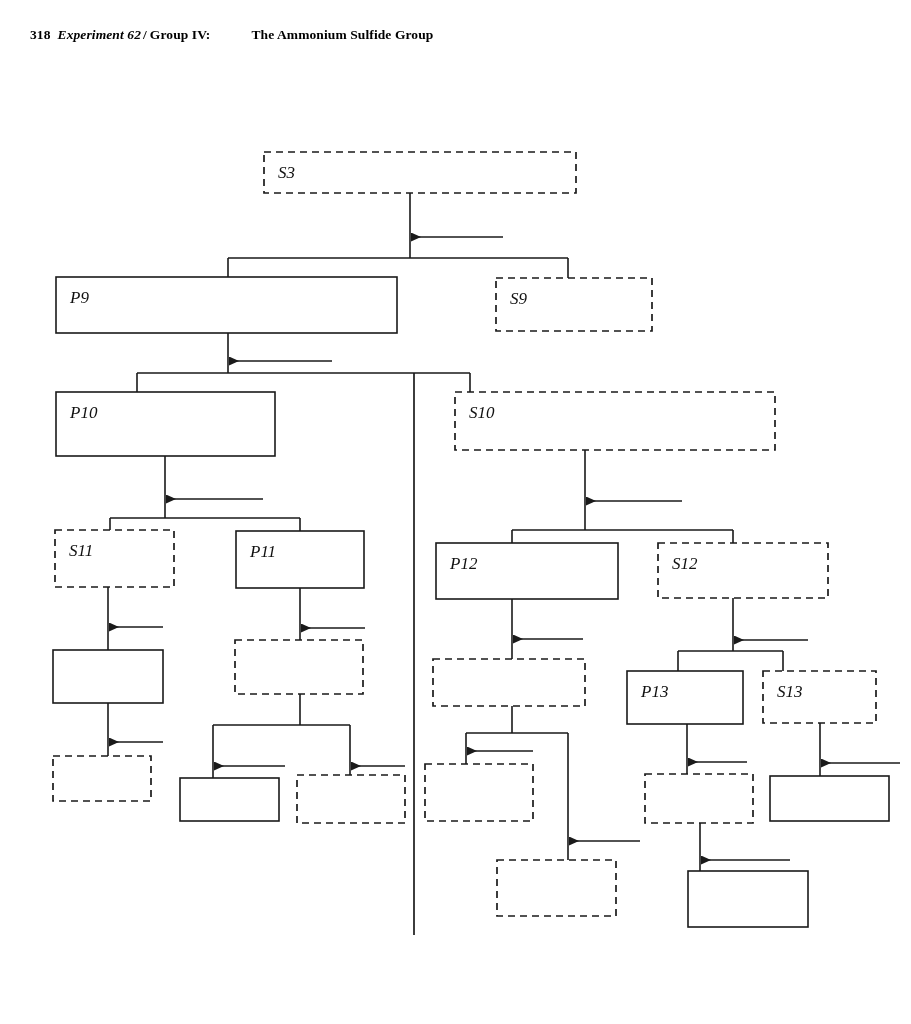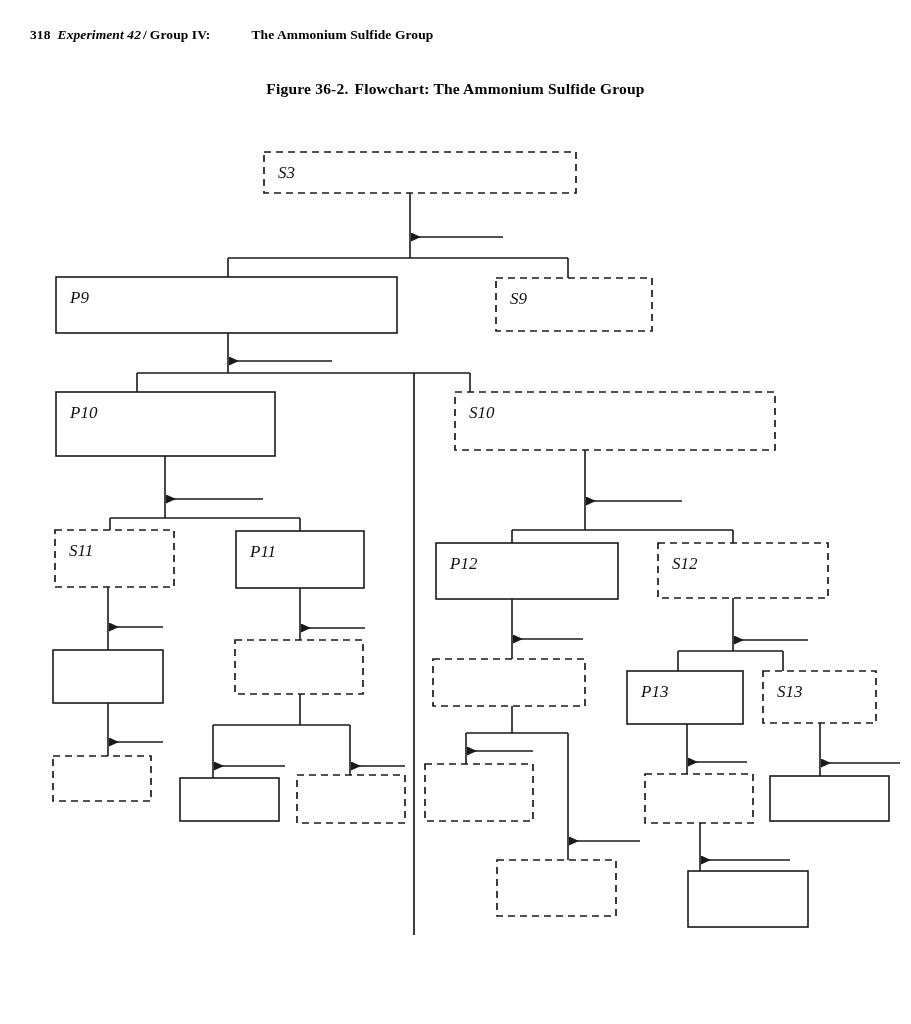--- a/index.html
+++ b/index.html
@@ -110,26 +110,23 @@
     font-size: 17px;
     fill: #111111;
   }
 </style>
 </head>
 <body>
 
 <div class="page">
 
   <div class="runhead">
-    <span class="folio">318</span><span class="exp">Experiment 42</span><span class="sep">/</span><span class="grp">Group IV:</span><span class="ttl">The Ammonium Sulfide Group</span>
+    <span class="folio">318</span><span class="exp">Experiment 62</span><span class="sep">/</span><span class="grp">Group IV:</span><span class="ttl">The Ammonium Sulfide Group</span>
   </div>
 
-  <div class="figcaption">
-    <span class="capnum">Figure 36-2.</span><span class="captext">Flowchart:  The Ammonium Sulfide Group</span>
-  </div>
 
   <div class="diagram-wrap">
     <svg class="flow" viewBox="0 0 911 1024" xmlns="http://www.w3.org/2000/svg">
       <defs>
         <marker id="arrowhead" markerWidth="11" markerHeight="9" refX="10" refY="4.5" orient="auto" markerUnits="userSpaceOnUse">
           <path d="M10,0 L10,9 L0,4.5 Z" fill="#1a1a1a"></path>
         </marker>
       </defs>
       <g id="connectors-layer">
           <path d="M410,193 L410,258 M228,258 L568,258 M228,258 L228,277 M568,258 L568,278" class="conn"></path>

